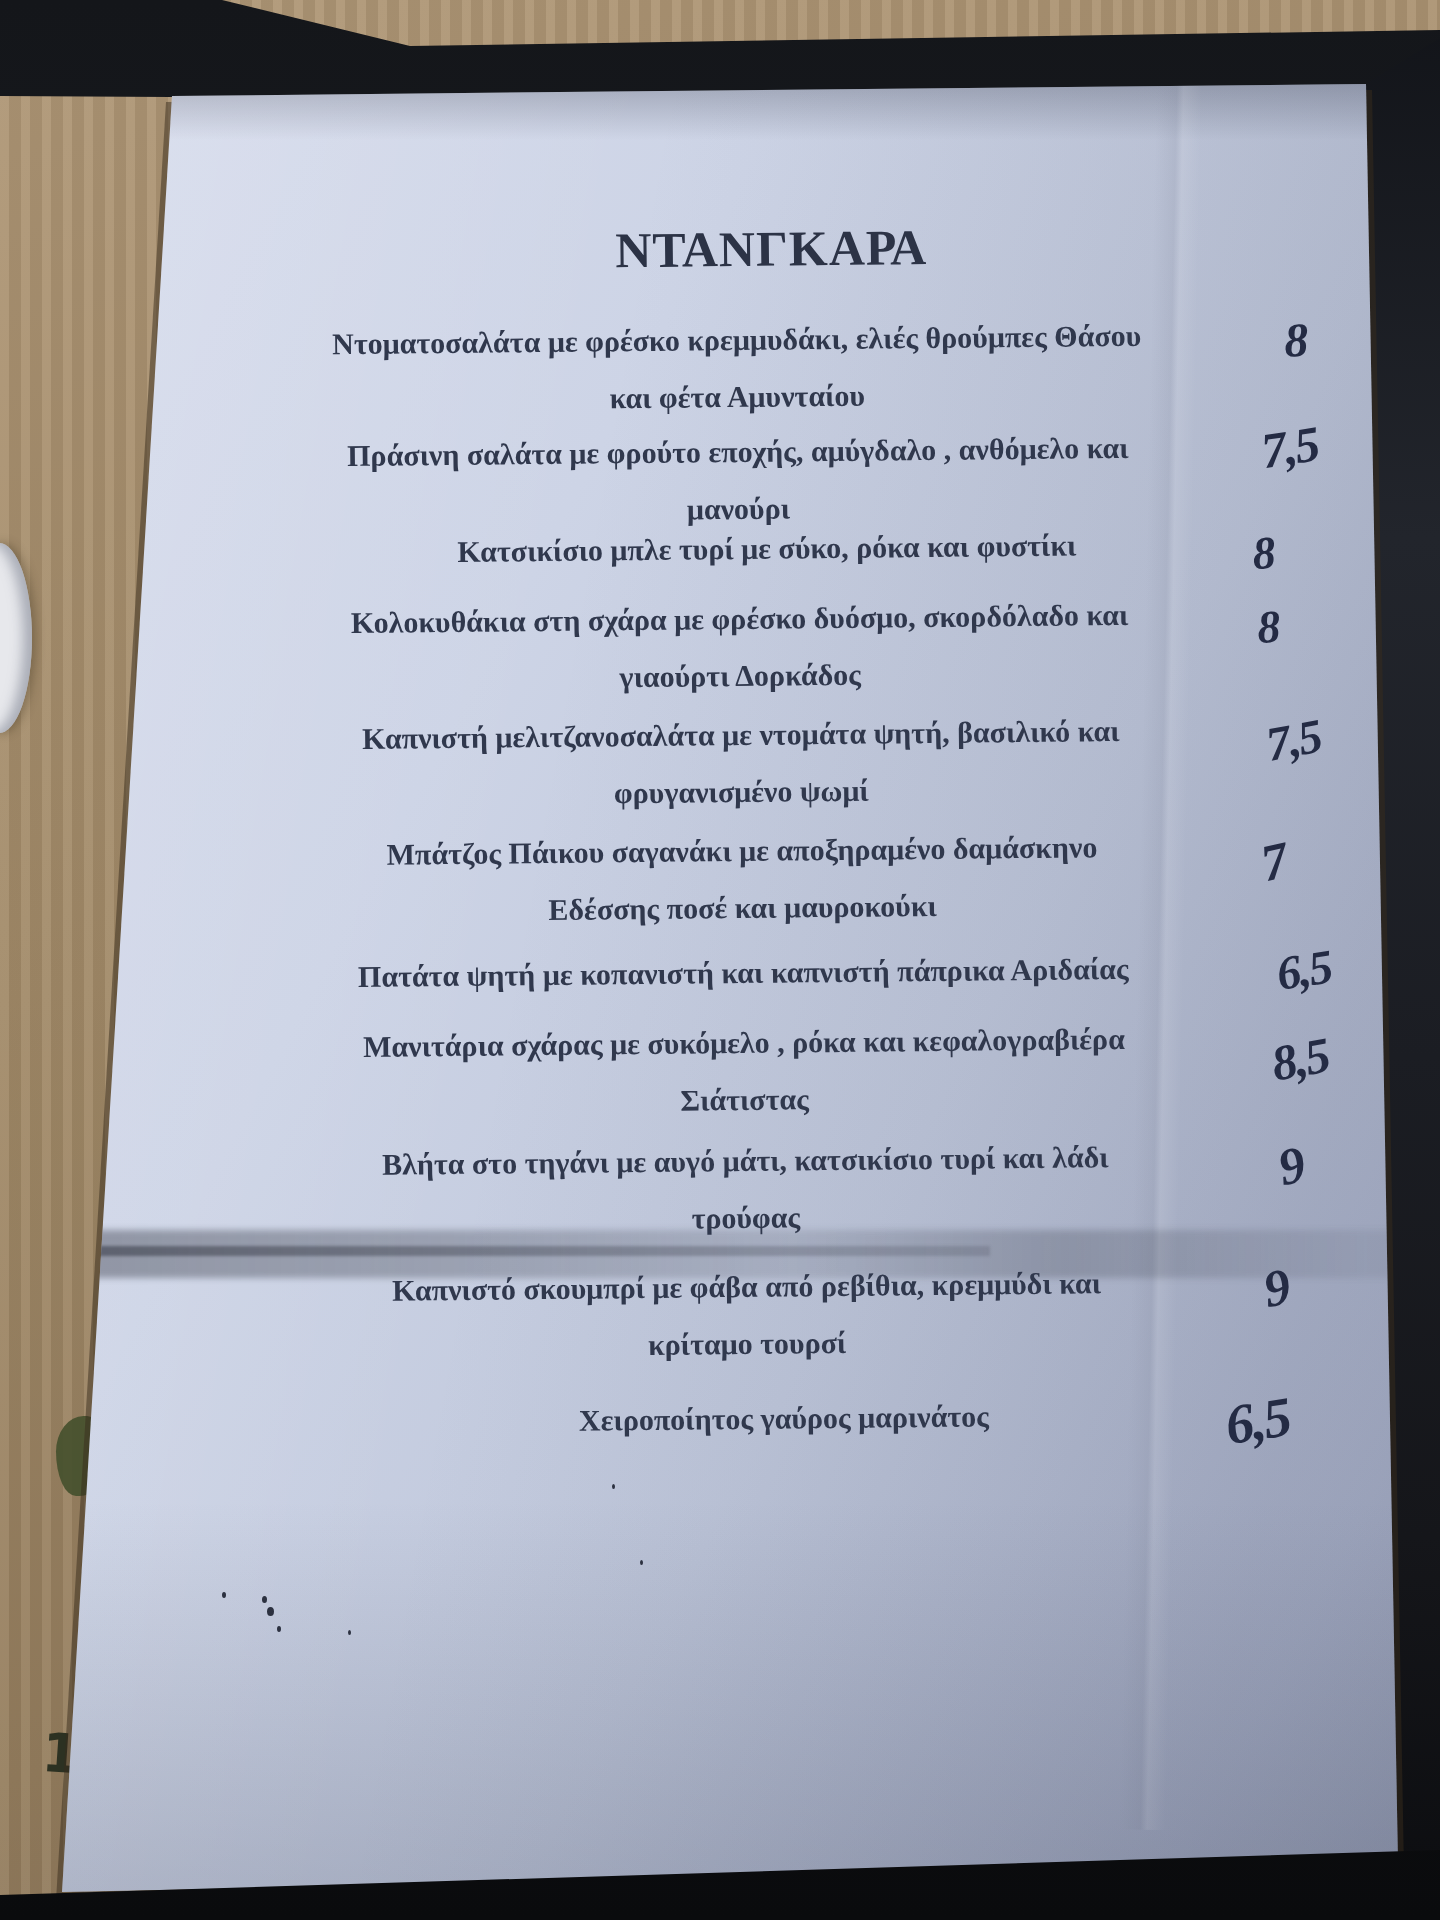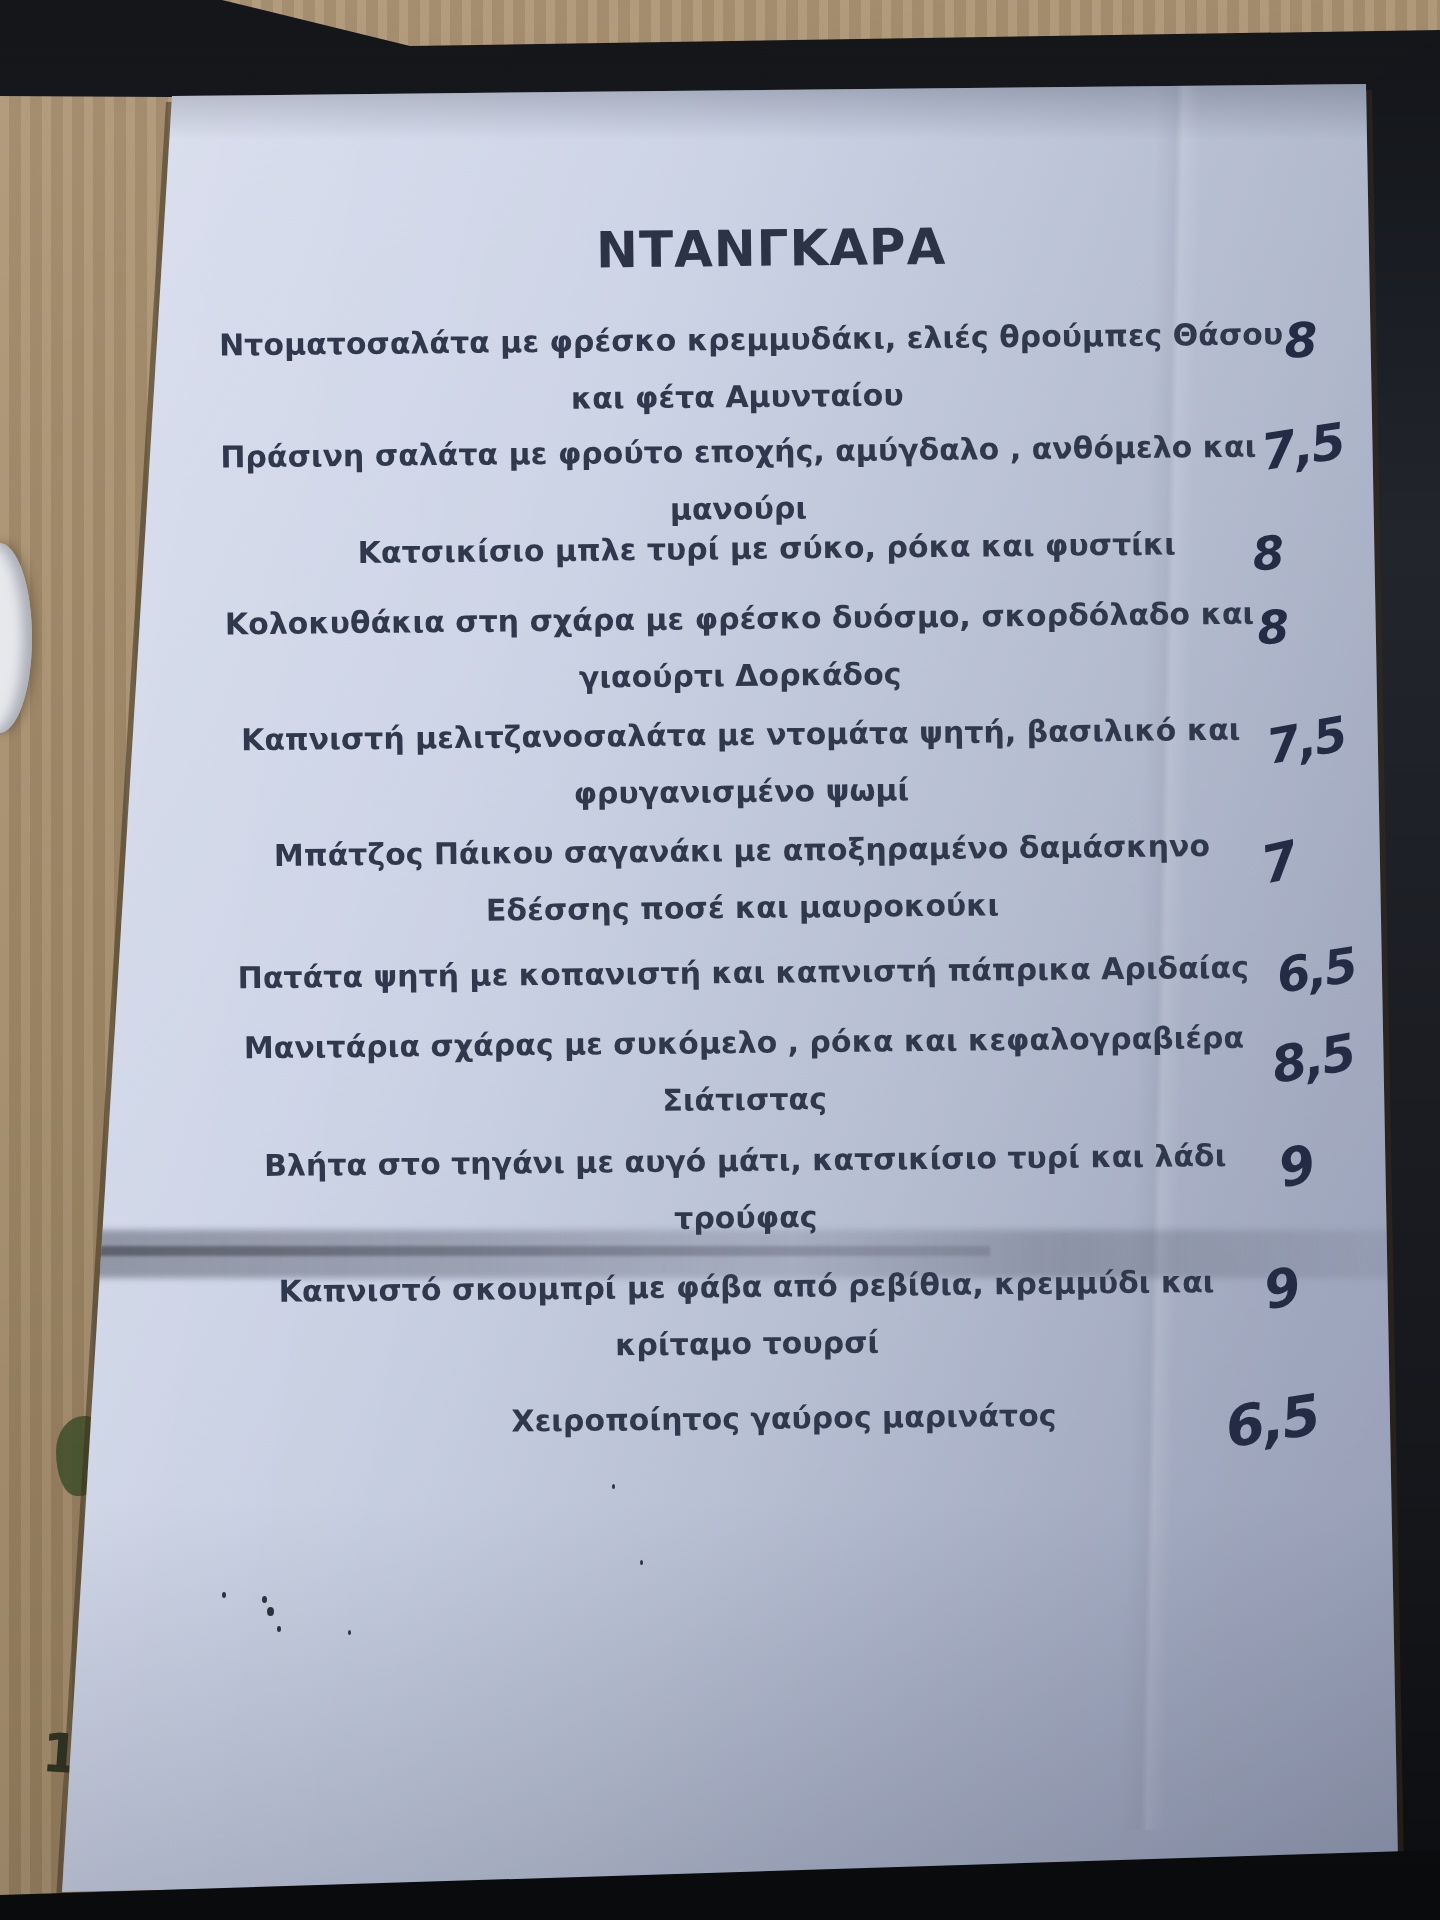--- a/index.html
+++ b/index.html
@@ -34,21 +34,21 @@
     background:#45502e;border-radius:62% 38% 55% 45%/48% 52% 40% 60%;opacity:.92;}
   .cardboard-digit{position:absolute;left:42px;top:1722px;
     font-size:54px;font-weight:bold;color:#2c3122;transform:rotate(4deg);}
 
   
   .paper-shadow{position:absolute;inset:0;
     clip-path:polygon(166px 102px,1372px 90px,1404px 1872px,56px 1900px);
     background:rgba(55,44,28,.5);filter:blur(3px);}
   .paper{position:absolute;inset:0;
     clip-path:polygon(172px 96px,1366px 84px,1398px 1864px,62px 1892px);
-    background:linear-gradient(118deg,#d8dded 0%,#cdd4e6 34%,#bec6da 62%,#a8b0c8 88%,#99a1b8 100%);}
+    background:linear-gradient(118deg,#d8dded 0%,#cdd4e6 34%,#bec6da 62%,#a8b0c8 88%,#99a1b8 100%);font-family:Liberation Serif, serif;}
   .paper .shade-top{position:absolute;left:0;right:0;top:80px;height:60px;
     background:linear-gradient(to bottom,rgba(50,55,72,.30),rgba(50,55,72,0));}
   .paper .shade-bottom{position:absolute;left:0;right:0;bottom:0;height:420px;
     background:linear-gradient(to bottom,rgba(62,68,88,0),rgba(62,68,88,.22));}
   .paper .sheen{position:absolute;inset:0;
     background:linear-gradient(100deg,rgba(255,255,255,.15),rgba(255,255,255,0) 38%,rgba(70,76,98,.14) 86%);}
   .crease{position:absolute;left:1138px;top:70px;width:46px;height:1760px;
     transform:rotate(1.2deg);
     background:linear-gradient(to right,rgba(255,255,255,0),rgba(130,136,156,.16) 45%,rgba(255,255,255,.10) 60%,rgba(255,255,255,0));}
 

